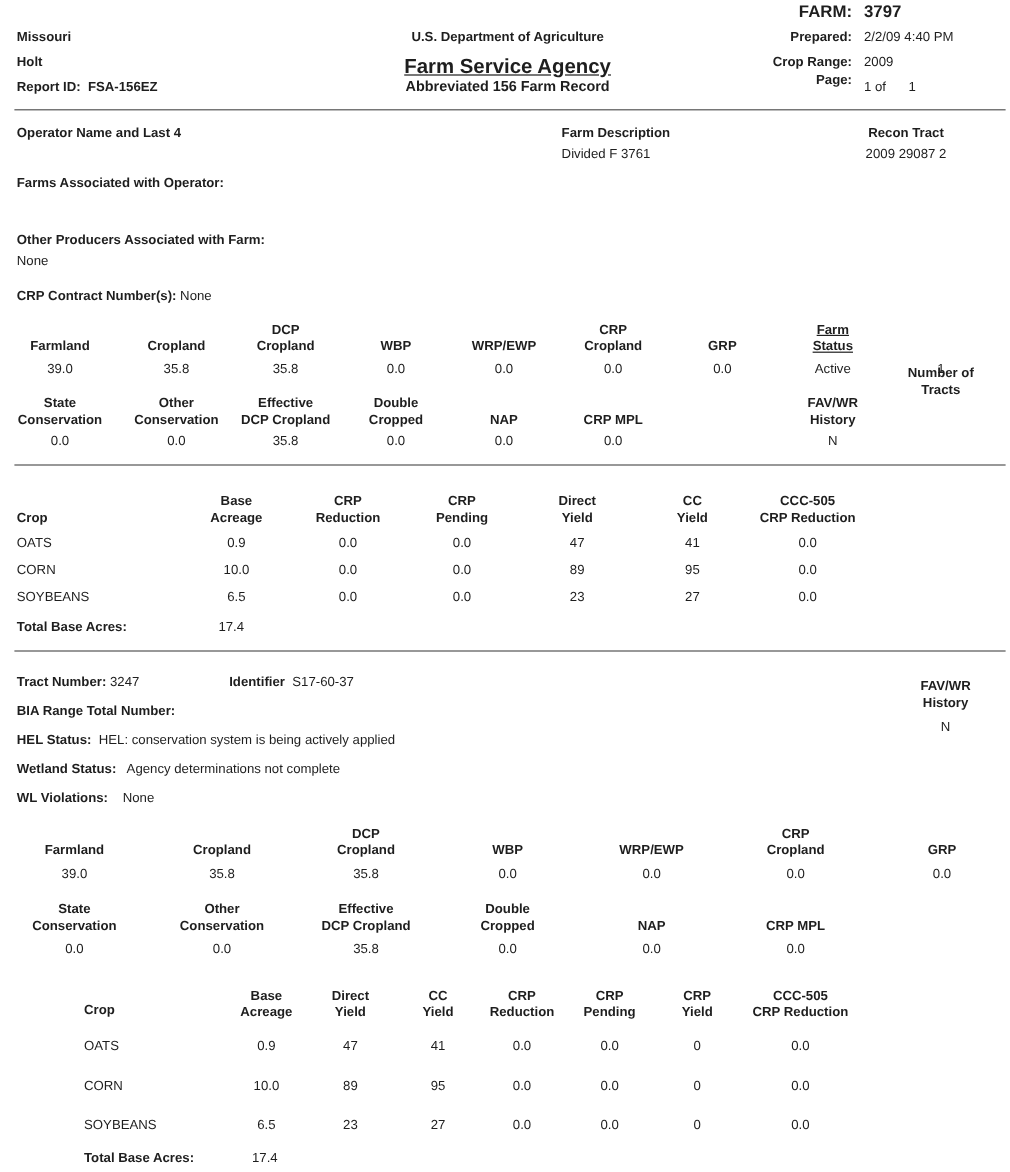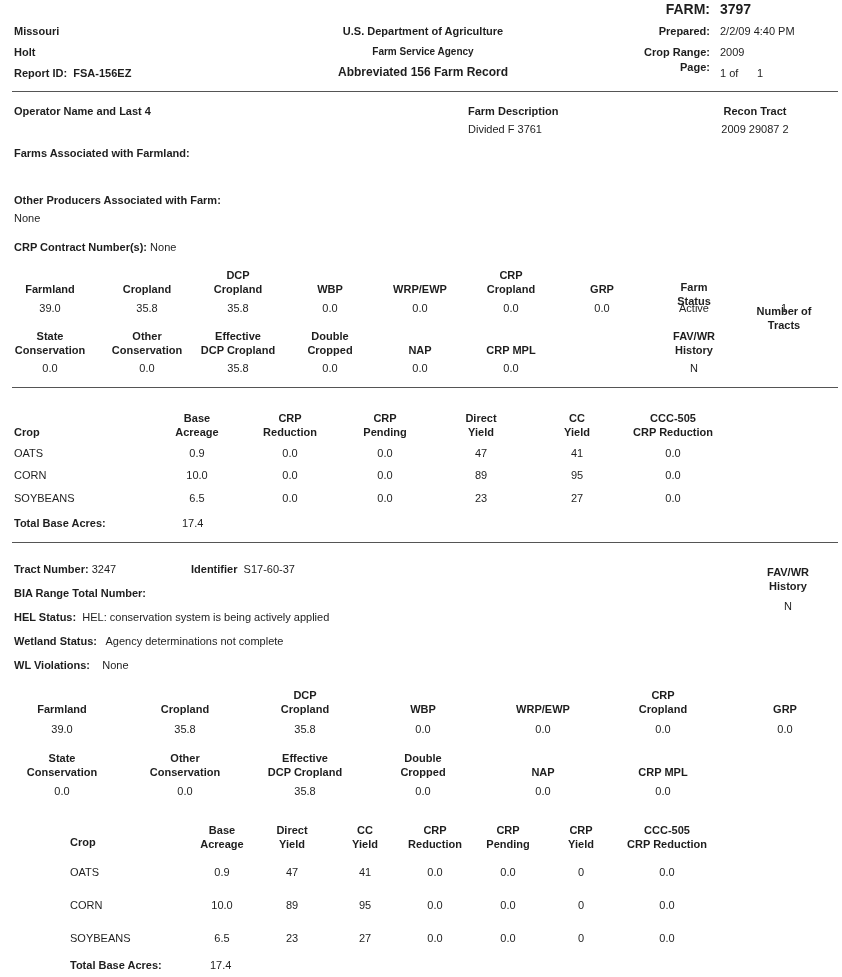--- a/index.html
+++ b/index.html
@@ -16,42 +16,42 @@
 <body>
 
 <div class="abs b" style="left:14px;top:25px;font-size:11px;">Missouri</div>
 <div class="abs b" style="left:14px;top:46px;font-size:11px;">Holt</div>
 <div class="abs b" style="left:14px;top:67px;font-size:11px;">
   <span>Report ID:</span>&nbsp;
   <span>FSA-156EZ</span>
 </div>
 
 <div class="abs b c" style="left:300px;width:246px;top:25px;font-size:11px;">U.S. Department of Agriculture</div>
-<div class="abs b c" style="left:300px;width:246px;top:46px;font-size:10px;">Farm Service Agency</div>
+<div class="abs b c" style="left:300px;width:246px;top:46px;font-size:17px;text-decoration:underline;">Farm Service Agency</div>
 <div class="abs b c" style="left:290px;width:266px;top:65px;font-size:12px;">Abbreviated 156 Farm Record</div>
 
 <div class="abs b r" style="left:600px;width:110px;top:1px;font-size:14px;">FARM:</div>
 <div class="abs b" style="left:720px;top:1px;font-size:14px;">3797</div>
 
 <div class="abs b r" style="left:600px;width:110px;top:25px;">Prepared:</div>
 <div class="abs" style="left:720px;top:25px;">2/2/09 4:40 PM</div>
 <div class="abs b r" style="left:600px;width:110px;top:46px;">Crop Range:</div>
 <div class="abs" style="left:720px;top:46px;">2009</div>
 <div class="abs b r" style="left:600px;width:110px;top:61px;">Page:</div>
 <div class="abs" style="left:720px;top:67px;text-align:center;">1 of</div>
 <div class="abs" style="left:757px;top:67px;">1</div>
 
 <div class="hr" style="top:91px;"></div>
 
 <div class="abs b" style="left:14px;top:105px;">Operator Name and Last 4</div>
 <div class="abs b" style="left:468px;top:105px;">Farm Description</div>
 <div class="abs" style="left:468px;top:123px;">Divided F 3761</div>
 <div class="abs b c" style="left:700px;width:110px;top:105px;">Recon Tract</div>
 <div class="abs c" style="left:700px;width:110px;top:123px;">2009 29087 2</div>
-<div class="abs b" style="left:14px;top:147px;">Farms Associated with Farmland:</div>
+<div class="abs b" style="left:14px;top:147px;">Farms Associated with Operator:</div>
 <div class="abs b" style="left:14px;top:194px;">Other Producers Associated with Farm:</div>
 <div class="abs" style="left:14px;top:212px;">None</div>
 <div class="abs" style="left:14px;top:241px;">
   <span class="b">CRP Contract Number(s):</span>
   <span>None</span>
 </div>
 
 <div>
   <div class="abs c lbl2 b" style="left:10px;width:80px;top:268px;">
       <div>&nbsp;</div>
@@ -88,21 +88,21 @@
       <div>Cropland</div>
     </div>
   <div class="abs c" style="left:471px;width:80px;top:302px;">0.0</div>
 
   <div class="abs c lbl2 b" style="left:562px;width:80px;top:268px;">
       <div>&nbsp;</div>
       <div>GRP</div>
     </div>
   <div class="abs c" style="left:562px;width:80px;top:302px;">0.0</div>
 
-  <div class="abs c lbl2 b" style="left:654px;width:80px;top:280px;">
+  <div class="abs c lbl2 b" style="left:654px;width:80px;top:268px;text-decoration:underline;">
       <div>Farm</div>
       <div>Status</div>
     </div>
   <div class="abs c" style="left:654px;width:80px;top:302px;">Active</div>
 
   <div class="abs c lbl2 b" style="left:744px;width:80px;top:268px;margin-top:36px;">
       <div>Number of</div>
       <div>Tracts</div>
     </div>
   <div class="abs c" style="left:744px;width:80px;top:302px;">1</div>

